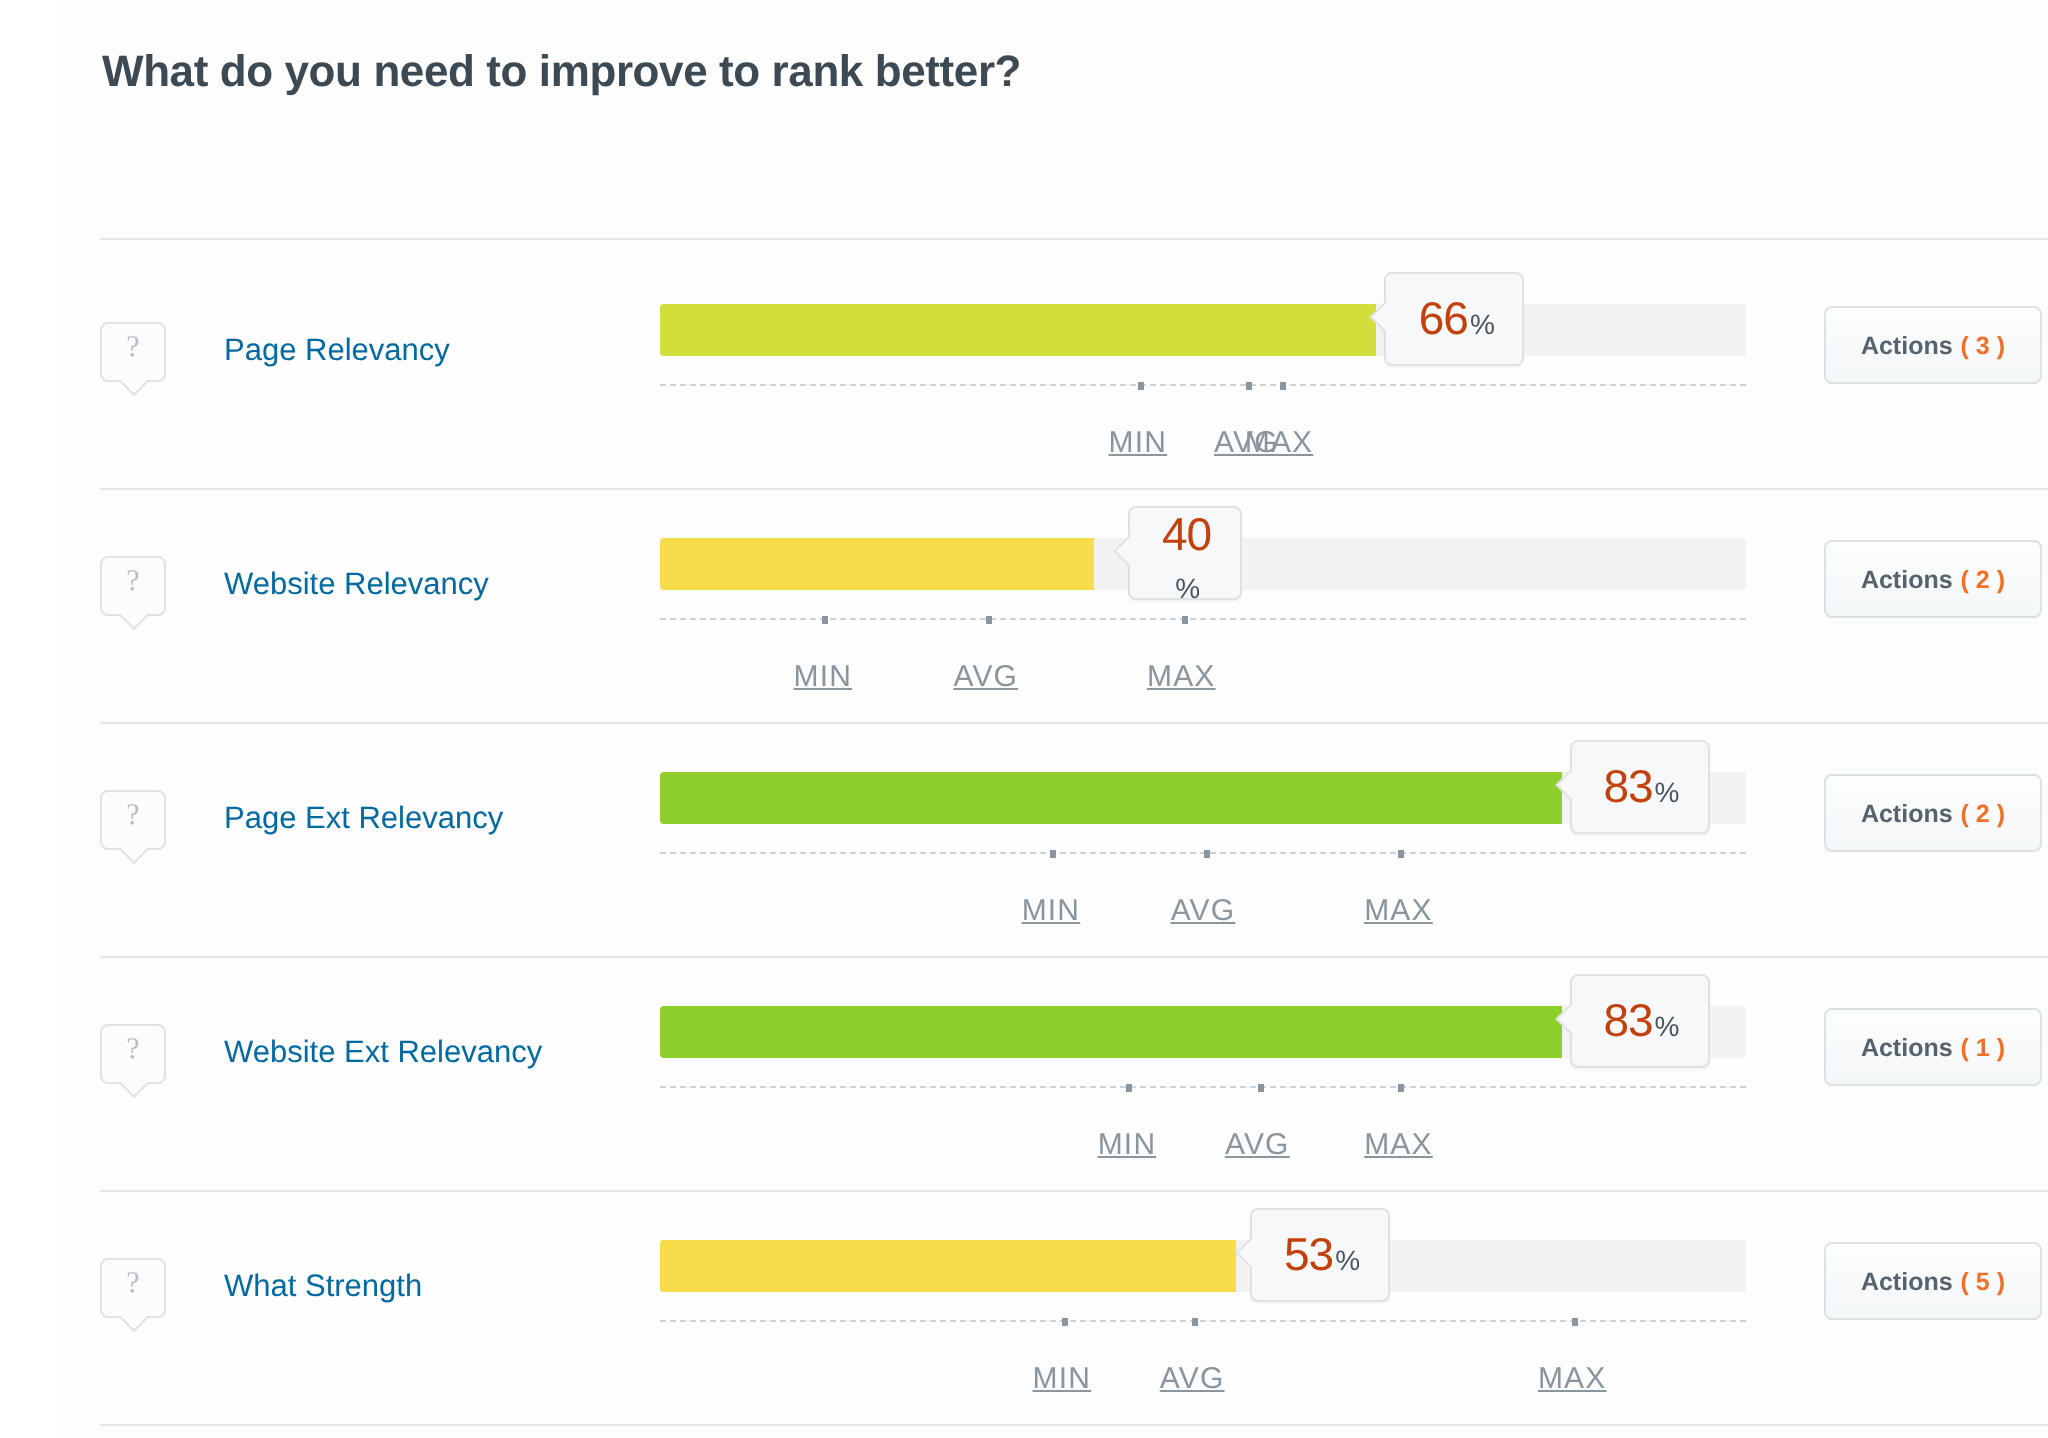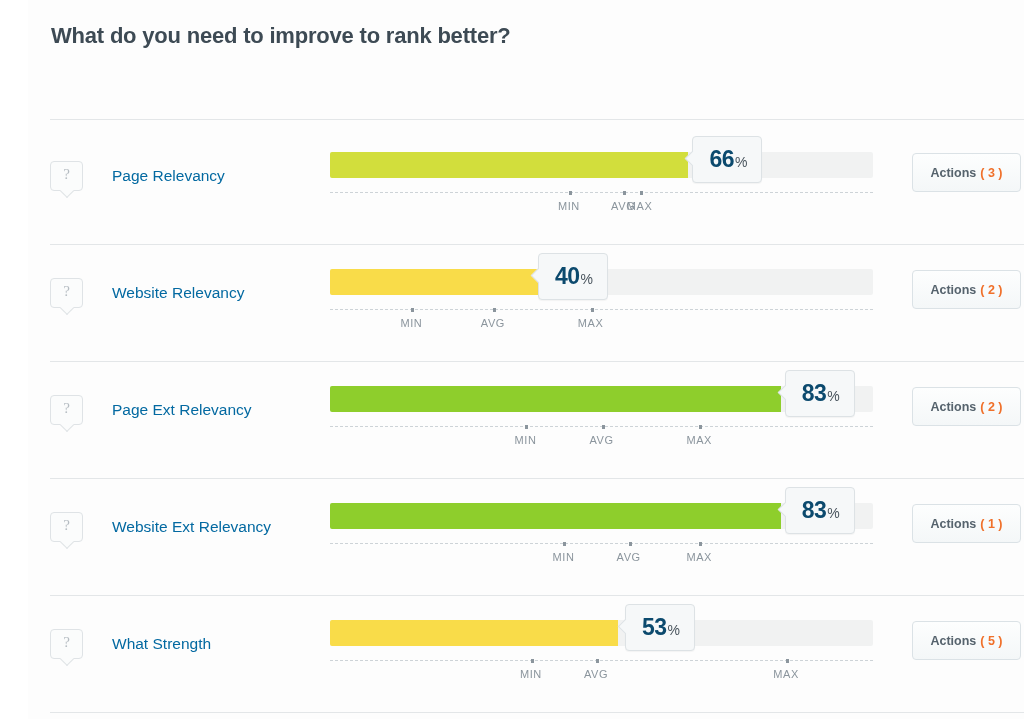--- a/index.html
+++ b/index.html
@@ -136,22 +136,22 @@
     border-radius: 4px;
     background: #f6f8f9;
     box-shadow: 0 1px 1px rgba(0,0,0,0.04);
     padding: 0 14px 0 16px;
     display: flex;
     align-items: center;
     white-space: nowrap;
   }
   .bubble .num {
     font-size: 23px;
-    font-weight: bold;
-    color: #0c4a6e;
+    font-weight: normal;
+    color: #c2410c;
     letter-spacing: -0.5px;
   }
   .bubble .pct {
     font-size: 14px;
     color: #4a555e;
     margin-left: 1px;
     margin-top: 5px;
   }
   .bubble .notch {
     position: absolute;
@@ -176,26 +176,27 @@
   }
   .tick {
     position: absolute;
     top: -2px;
     width: 3px;
     height: 4px;
     background: #8b959d;
   }
   .tick-label {
     position: absolute;
-    top: 73px;
-    font-size: 11px;
+    top: 86px;
+    font-size: 15px;
     color: #8b959d;
     letter-spacing: 0.6px;
     transform: translateX(-50%);
     white-space: nowrap;
+    text-decoration: underline;
   }
 
   
   .actions-btn {
     position: absolute;
     left: 884px;
     top: 26px;
     width: 109px;
     height: 39px;
     border: 1px solid #dbe2e6;
@@ -257,21 +258,21 @@
       <div class="row" style="top: 244px;">
         <div class="help-badge">
           <span class="q">?</span>
           <span class="tail"></span>
           <span class="tail-cover"></span>
         </div>
         <div class="metric-name">Website Relevancy</div>
         <div class="track">
           <div class="fill" style="width: 217.2px; background: rgb(249, 220, 73);"></div>
         </div>
-        <div class="bubble" style="left: 510px;">
+        <div class="bubble" style="left: 536px; flex-direction: column;">
           <span class="notch"></span>
           <span class="num">40</span>
           <span class="pct">%</span>
         </div>
         <div class="scale-line">
           <span class="tick" style="left: 81.45px;"></span>
           <span class="tick" style="left: 162.9px;"></span>
           <span class="tick" style="left: 260.64px;"></span>
         </div>
         <div class="tick-label" style="left: 383.45px;">MIN</div>

